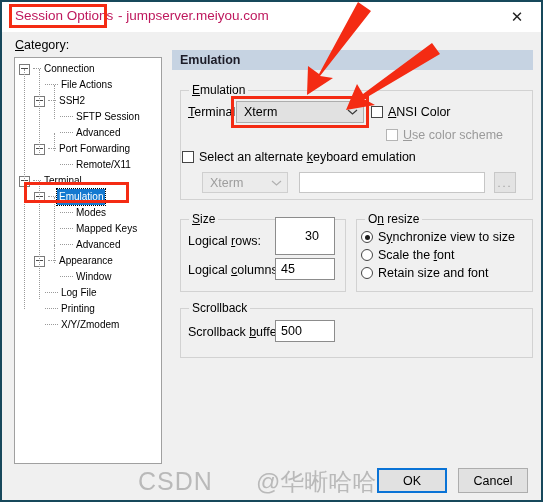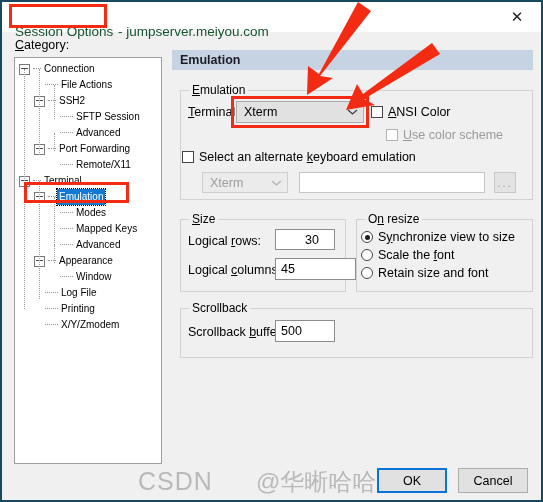--- a/index.html
+++ b/index.html
@@ -17,21 +17,21 @@
     border:2px solid #17485b;
     background:#f0f0f0;
   }
   
   #titlebar{
     position:absolute;left:0;top:0;right:0;height:30px;
     background:#ffffff;
   }
   #title-text{
     position:absolute;left:12px;top:6px;
-    font-size:13.5px;color:#14532d;white-space:nowrap;margin-top:16px;
+    font-size:13.5px;color:#be185d;white-space:nowrap;
   }
   #title-app{padding:0 1px;}
   #close-btn{
     position:absolute;right:4px;top:2px;width:40px;height:26px;
     display:flex;align-items:center;justify-content:center;
     font-size:15px;color:#222;cursor:pointer;
   }
   
   #ann-title{
     position:absolute;left:7px;top:2px;width:98px;height:24px;
@@ -327,25 +327,25 @@
   </div>
 
   <div id="browse-btn" style="left:492px;top:170px;width:22px;height:21px;">
     <span>...</span>
   </div>
 
   <div class="group" style="left:178px;top:217px;width:166px;height:73px;">
     <div class="glabel"><u>S</u>ize</div>
   </div>
   <div class="ftext" style="position:absolute;left:186px;top:232px;">Logical <u>r</u>ows:</div>
-  <div class="tbox" style="left:273px;top:227px;width:60px;height:21px;padding-left:29px;">
+  <div class="tbox" style="left:273px;top:215px;width:60px;height:38px;padding-left:29px;">
     <span>30</span>
   </div>
   <div class="ftext" style="position:absolute;left:186px;top:261px;">Logical <u>c</u>olumns:</div>
-  <div class="tbox" style="left:273px;top:256px;width:81px;height:22px;">
+  <div class="tbox" style="left:273px;top:256px;width:60px;height:22px;">
     <span>45</span>
   </div>
 
   <div class="group" style="left:354px;top:217px;width:177px;height:73px;">
     <div class="glabel">O<u>n</u> resize</div>
   </div>
   <div class="rbrow" style="left:359px;top:228px;">
     <span class="rbox on"></span>
     <span class="ftext">S<u>y</u>nchronize view to size</span>
   </div>

